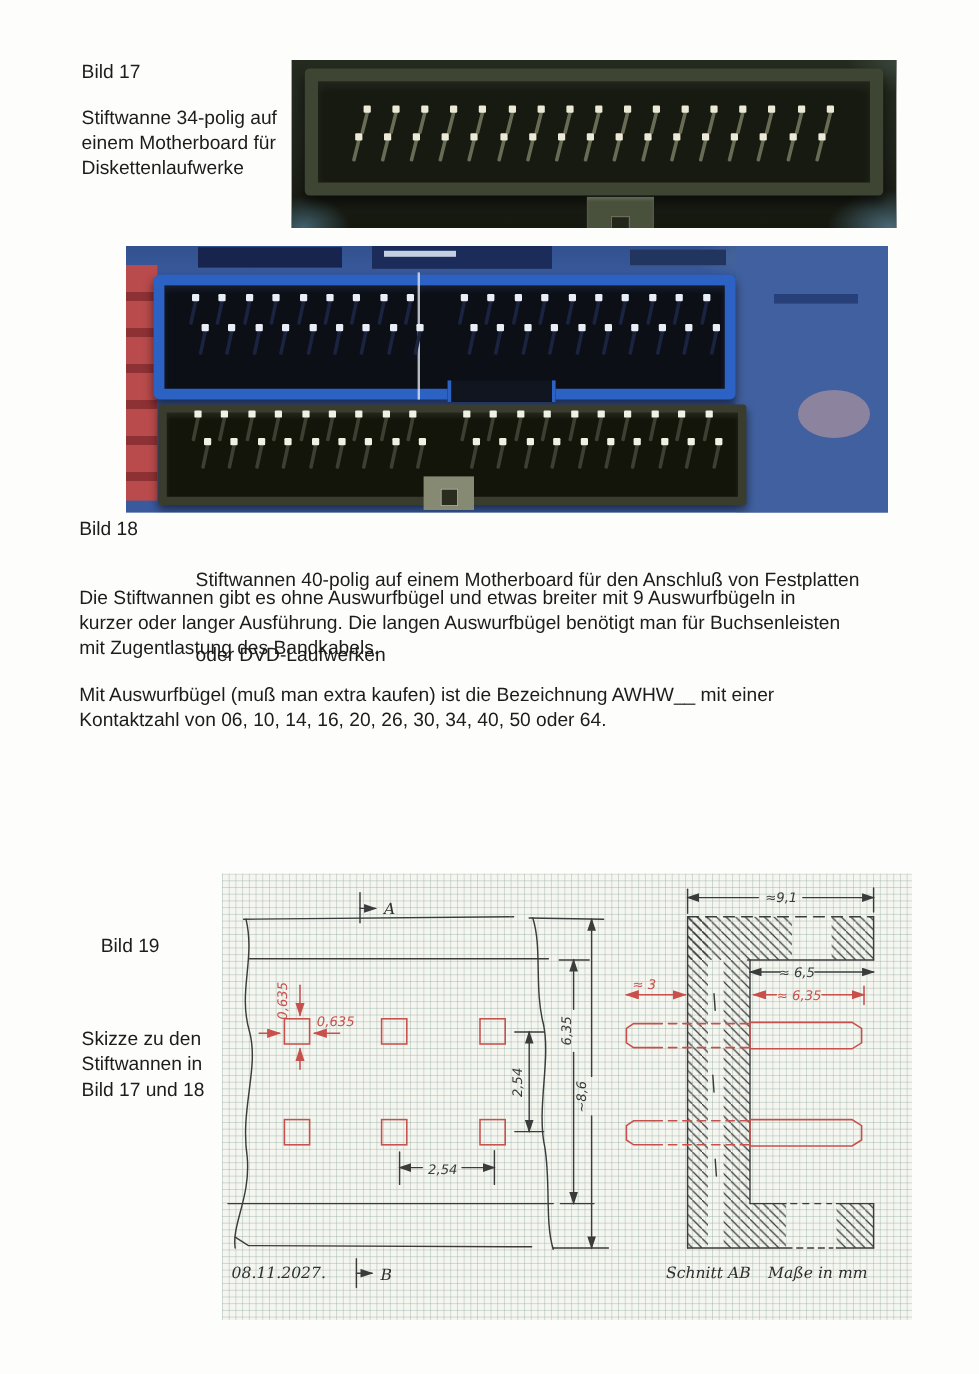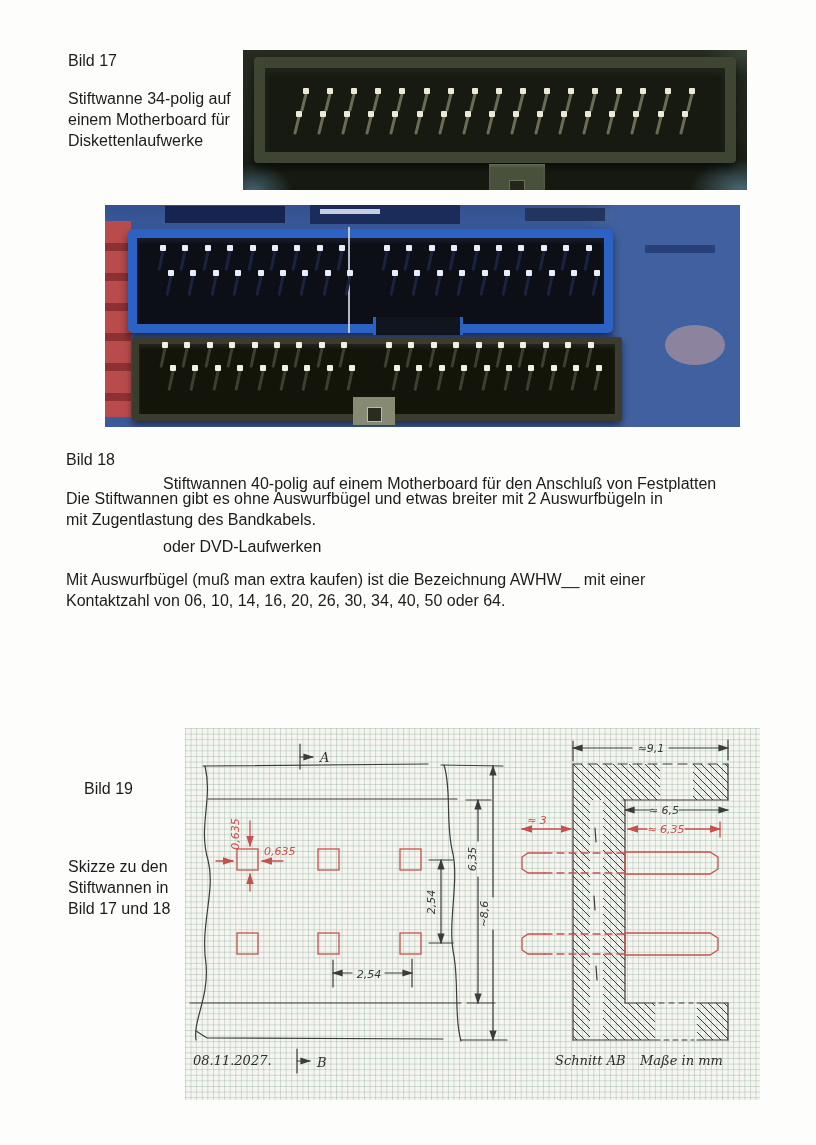--- a/index.html
+++ b/index.html
@@ -1,21 +1,21 @@
 <!DOCTYPE html>
 <html><head>
 <meta charset="utf-8">
 <style>
   html,body{margin:0;padding:0;background:#ffffff;}
   .page{position:relative;width:816px;height:1145px;background:#fdfdfb;overflow:hidden;
         font-family:"Liberation Sans",sans-serif;color:#1c1c1c;}
   .t{position:absolute;font:16px/21px "Liberation Sans",sans-serif;color:#1c1c1c;}
   .t div{white-space:pre;}
   .cap-row{position:absolute;display:flex;}
-  .cap-label{width:97px;flex:0 0 97px;margin-top:18px;}
+  .cap-label{width:97px;flex:0 0 97px;}
   .photo{position:absolute;overflow:hidden;}
   .photo1{left:243px;top:50px;width:504px;height:140px;
     background-image:
       radial-gradient(55px 38px at 2% 100%, #41616e 0%, rgba(65,97,110,0) 70%),
       radial-gradient(75px 45px at 99% 100%, #4a6a78 0%, rgba(74,106,120,0) 70%),
       radial-gradient(60px 35px at 100% 2%, #39453a 0%, rgba(57,69,58,0) 70%),
       linear-gradient(180deg,#262b20 0%,#20251c 55%,#15180f 100%);}
   .p1body{position:absolute;left:11px;top:7px;width:482px;height:106px;
     background:#161a10;border:11px solid #3e4532;border-radius:4px;box-sizing:border-box;
     box-shadow:inset 0 4px 8px rgba(255,255,255,0.06), 0 6px 10px rgba(0,0,0,0.55);}
@@ -543,21 +543,22 @@
 
   <div class="cap-row t" style="left:66px;top:431px">
     <div class="cap-label">Bild 18</div>
     <div>
       <div>Stiftwannen 40-polig auf einem Motherboard für den Anschluß von Festplatten</div>
       <div>oder DVD-Laufwerken</div>
     </div>
   </div>
 
   <div class="t" style="left:66px;top:488px">
-    <div>Die Stiftwannen gibt es ohne Auswurfbügel und etwas breiter mit 2 Auswurfbügeln in</div>
+    <div>Die Stiftwannen gibt es ohne Auswurfbügel und etwas breiter mit 9 Auswurfbügeln in</div>
+    <div>kurzer oder langer Ausführung. Die langen Auswurfbügel benötigt man für Buchsenleisten</div>
     <div>mit Zugentlastung des Bandkabels.</div>
   </div>
 
   <div class="t" style="left:66px;top:569px">
     <div>Mit Auswurfbügel (muß man extra kaufen) ist die Bezeichnung AWHW__ mit einer</div>
     <div>Kontaktzahl von 06, 10, 14, 16, 20, 26, 30, 34, 40, 50 oder 64.</div>
   </div>
 
 
   <div class="t" style="left:84px;top:778px">Bild 19</div>

